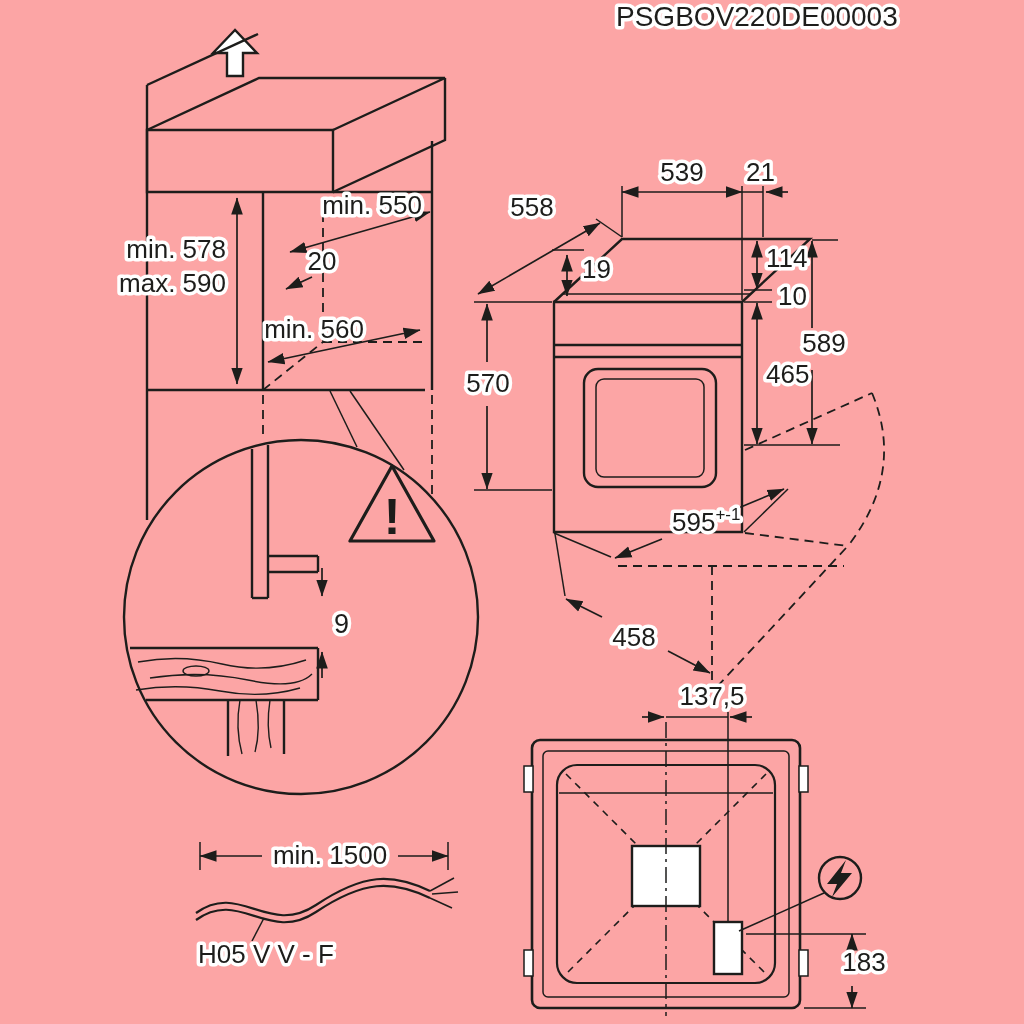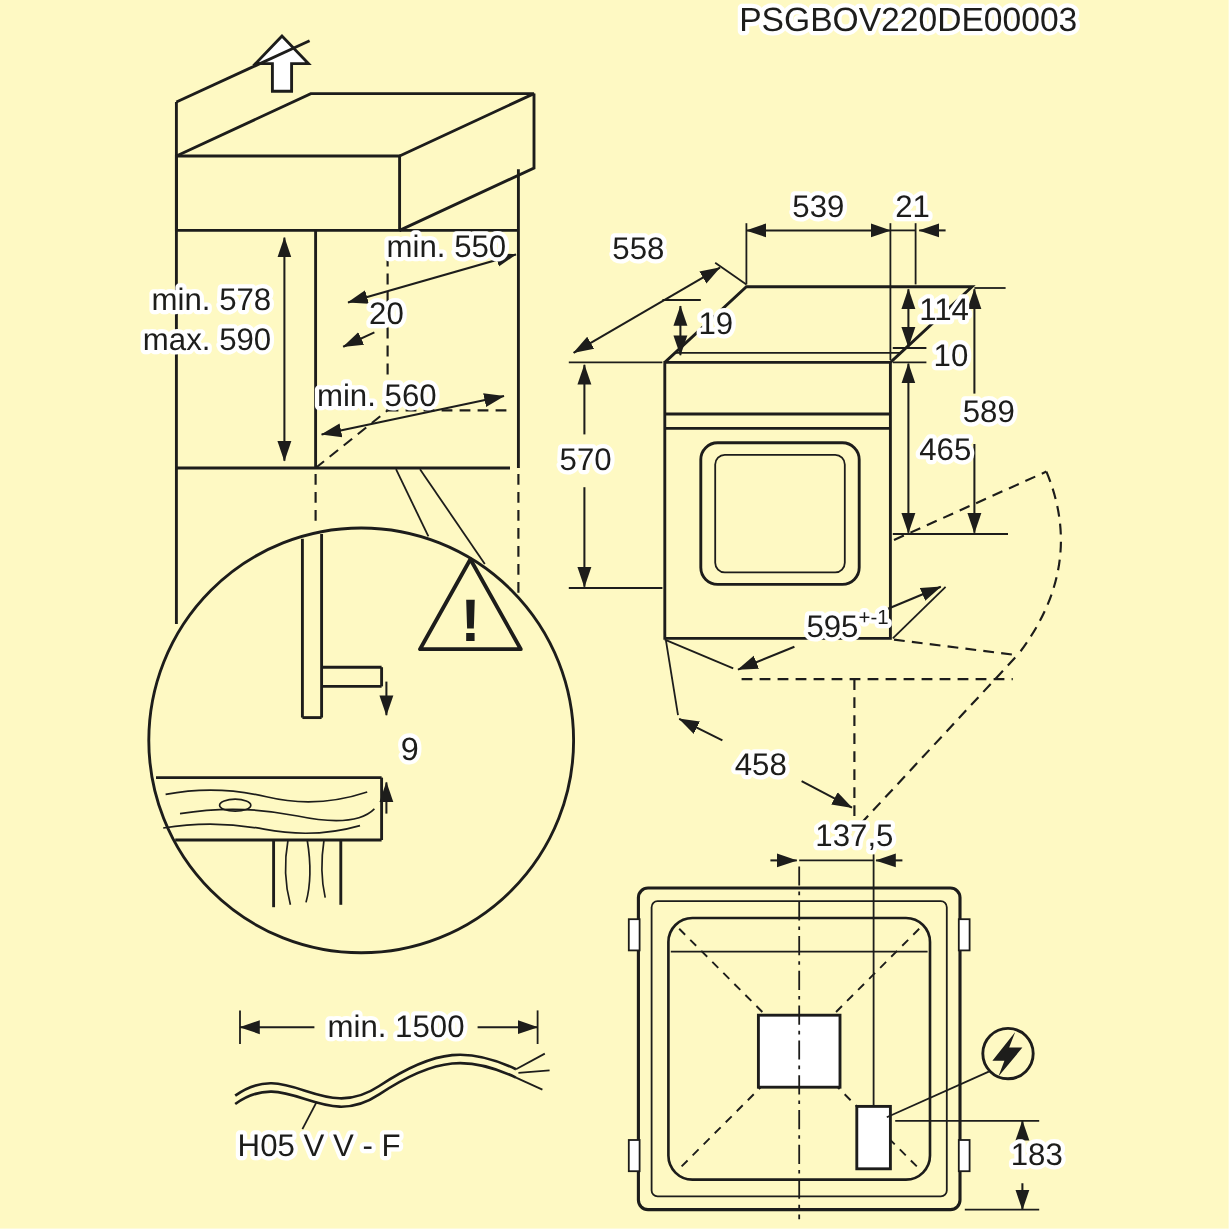--- a/index.html
+++ b/index.html
@@ -1,16 +1,16 @@
 <!DOCTYPE html>
 <html><head>
 <meta charset="utf-8">
 <style>
   html,body{margin:0;padding:0;background:#ffffff;}
-  .canvas{width:1024px;height:1024px;background:#fef9c3;position:relative;font-family:"Liberation Sans",sans-serif;}
+  .canvas{width:1024px;height:1024px;background:#fca5a5;position:relative;font-family:"Liberation Sans",sans-serif;}
   svg{display:block;}
   .s{stroke:#1d1d1b;stroke-width:2.4;fill:none;stroke-linejoin:miter;}
   .t{stroke:#1d1d1b;stroke-width:1.5;fill:none;}
   .d{stroke:#1d1d1b;stroke-width:1.8;fill:none;stroke-dasharray:9 6;}
   .dd{stroke:#1d1d1b;stroke-width:1.5;fill:none;stroke-dasharray:16 5 3 5;}
   .dim{stroke:#1d1d1b;stroke-width:1.7;fill:none;}
   .grain{stroke:#1d1d1b;stroke-width:1.4;fill:none;}
   .w{fill:#ffffff;}
   text{fill:#1d1d1b;font-family:"Liberation Sans",sans-serif;font-size:26px;
        paint-order:stroke fill;stroke:#ffffff;stroke-width:7px;stroke-linejoin:round;}

